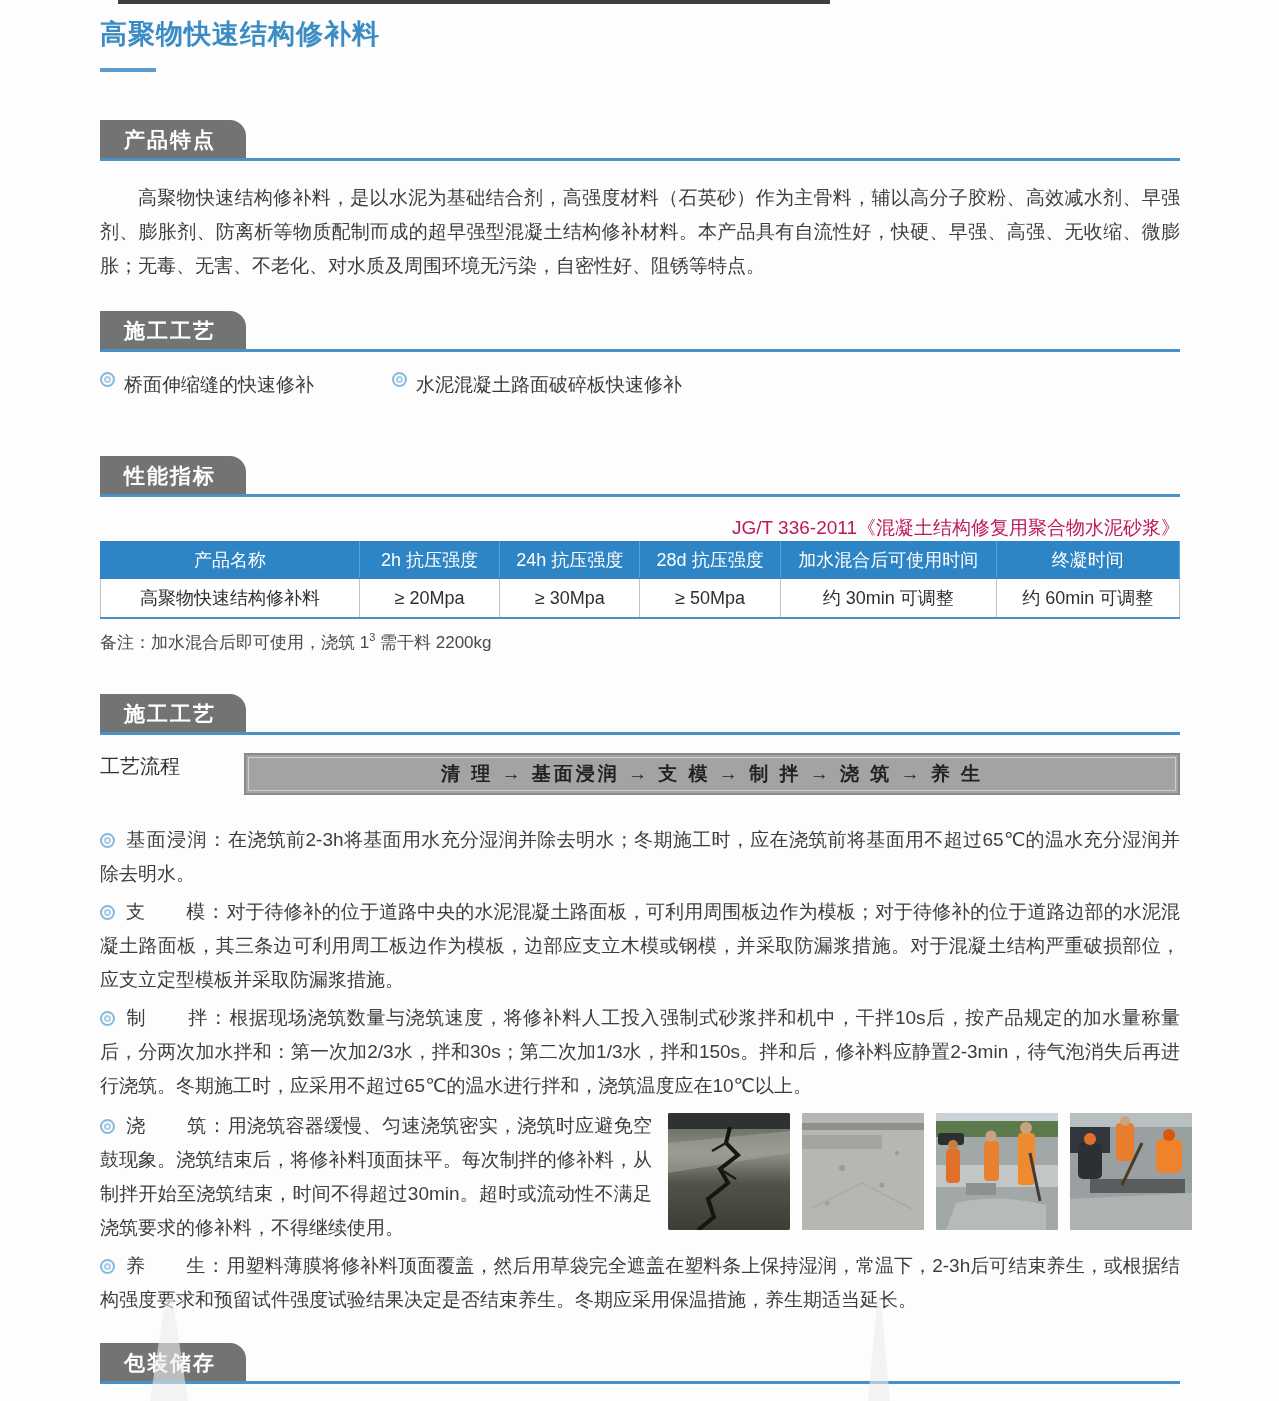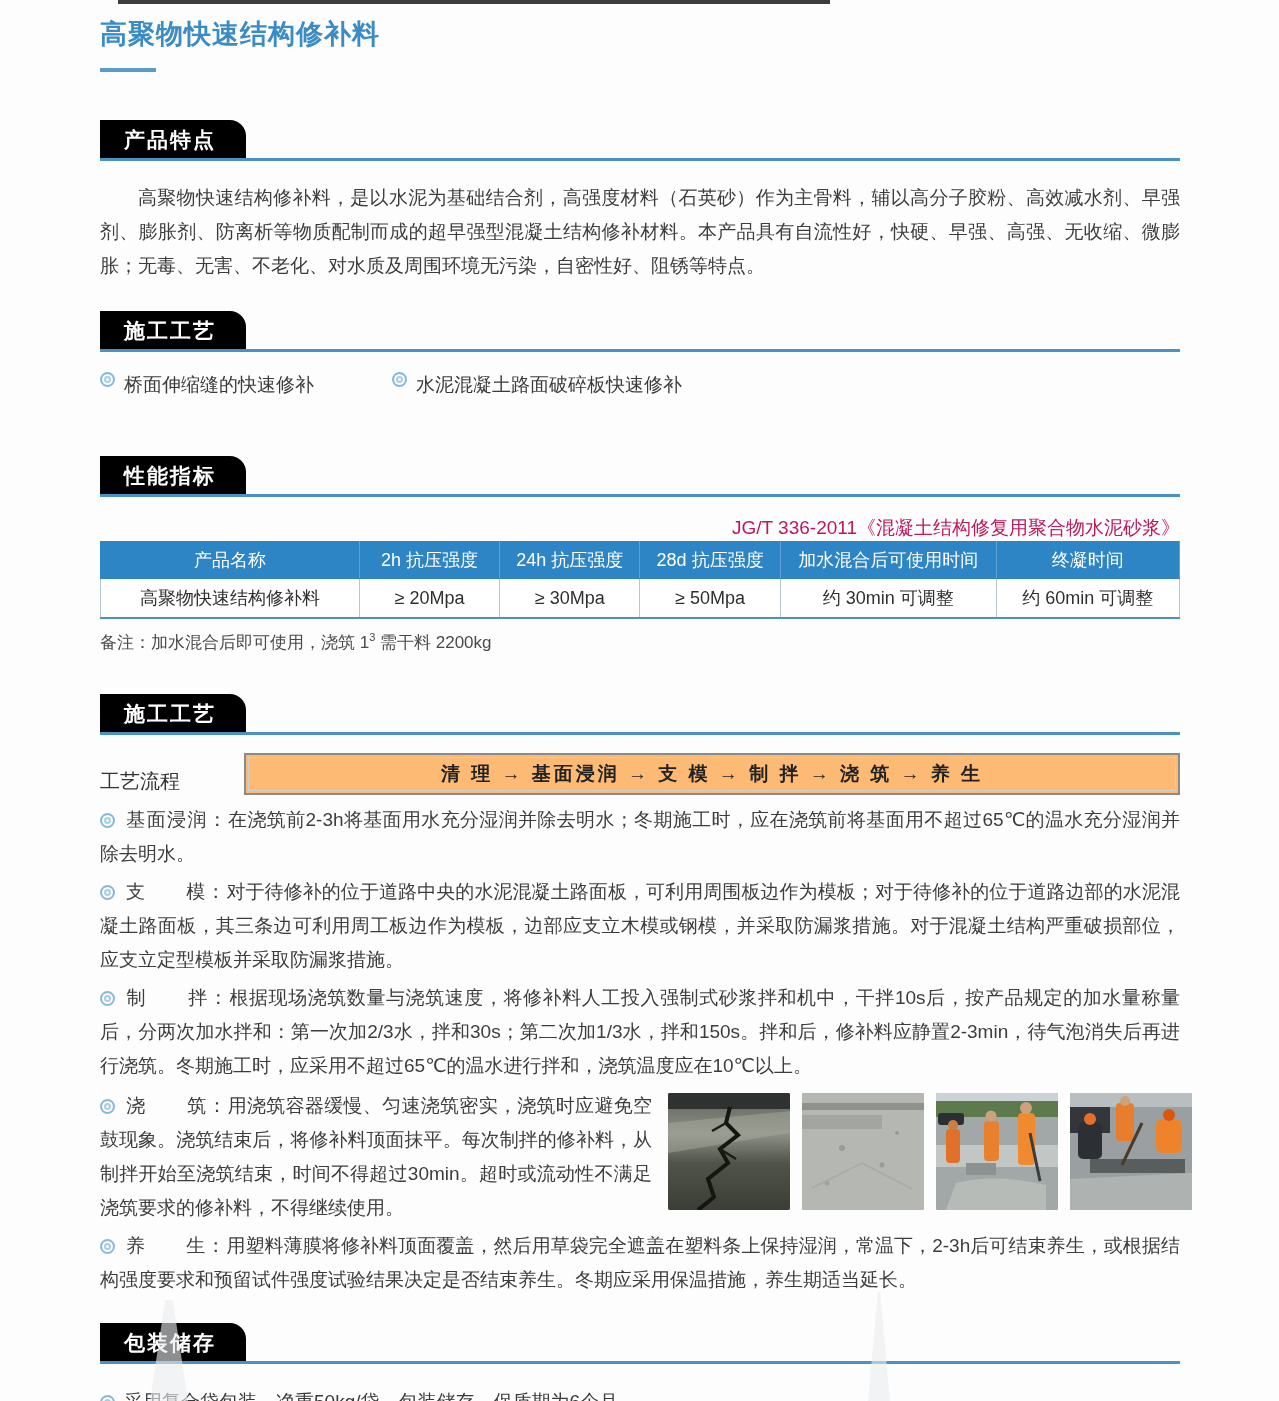--- a/index.html
+++ b/index.html
@@ -12,21 +12,21 @@
   .top-sliver { position:absolute; top:0; left:118px; width:712px; height:4px; background:#1c1c1c; opacity:.85; }
   .content { width:1080px; margin-left:100px; padding-top:16px; }
 
   
   .page-title { color:#3b8cc4; font-size:27px; font-weight:bold; letter-spacing:1px; }
   .title-underline { width:56px; height:4px; background:#5a9cc9; margin-top:16px; }
 
   
   .section-head { border-bottom:3px solid #4a92c6; line-height:0; }
   .section-tab {
-    display:inline-block; background:#000000; color:#fff;
+    display:inline-block; background:#737373; color:#fff;
     font-size:21px; font-weight:bold; letter-spacing:2px;
     padding:8px 30px 7px 24px; border-radius:0 16px 0 0; line-height:1.1;
   }
 
   
   .ring {
     display:inline-block; width:15px; height:15px; border-radius:50%;
     border:2px solid #86b9dc; background:#fff; flex:0 0 auto;
     box-shadow: inset 0 0 0 2px #ffffff, inset 0 0 0 4px #a9cde6;
     vertical-align:-2px; margin-right:9px;
@@ -40,26 +40,26 @@
 
   .standard-line { text-align:right; font-size:19px; margin-top:18px; color:#be185d; }
 
   table.perf { width:100%; border-collapse:collapse; font-size:18px;
     border:1px solid #9fb6c6; border-bottom:2px solid #4a92c6; }
   table.perf th { background:#2e85c5; color:#fff; font-weight:normal; padding:6px 4px; border:1px solid #2e85c5; border-right:1px solid #5fa3d4; }
   table.perf td { color:#2f2f2f; text-align:center; padding:7px 4px; border:1px solid #b9c6cf; background:#fff; }
   .note { font-size:17px; margin-top:12px; color:#4a4a4a; }
   .note sup { font-size:11px; }
 
-  .flow-row { display:flex; align-items:flex-end; margin-top:18px; }
+  .flow-row { display:flex; align-items:flex-start; margin-top:18px; }
   .flow-label { font-size:20px; color:#333; width:144px; flex:0 0 auto; }
   .flow-box { flex:1; border:2px solid #8a8a8a; outline:1px solid #cfcfcf; outline-offset:-5px;
-    text-align:center; font-size:19px; font-weight:600; color:#222; letter-spacing:3px; padding:6px 4px; background:#fdba74; }
-
-  .steps { margin-top:8px; }
+    text-align:center; font-size:19px; font-weight:600; color:#222; letter-spacing:3px; padding:6px 4px; background:#a3a3a3; }
+
+  .steps { margin-top:28px; }
   .step { font-size:19px; line-height:34px; text-align:justify; color:#3d3d3d; margin-top:4px; }
   .step .ring { margin-right:11px; }
   .step .step-label { letter-spacing:1px; }
 
   .pour-row { display:flex; gap:16px; margin-top:2px; }
   .pour-text { width:552px; flex:0 0 auto; }
   .photo-strip { display:flex; gap:12px; margin-top:8px; }
   .photo { width:122px; height:117px; border-radius:2px; overflow:hidden; background:#999; }
   .photo svg { display:block; }
 

